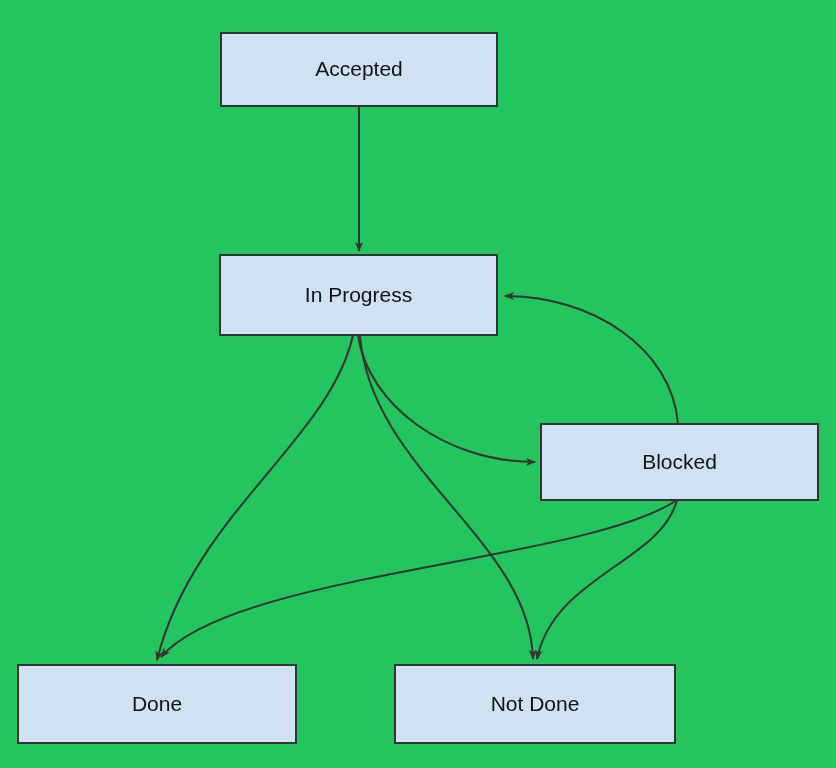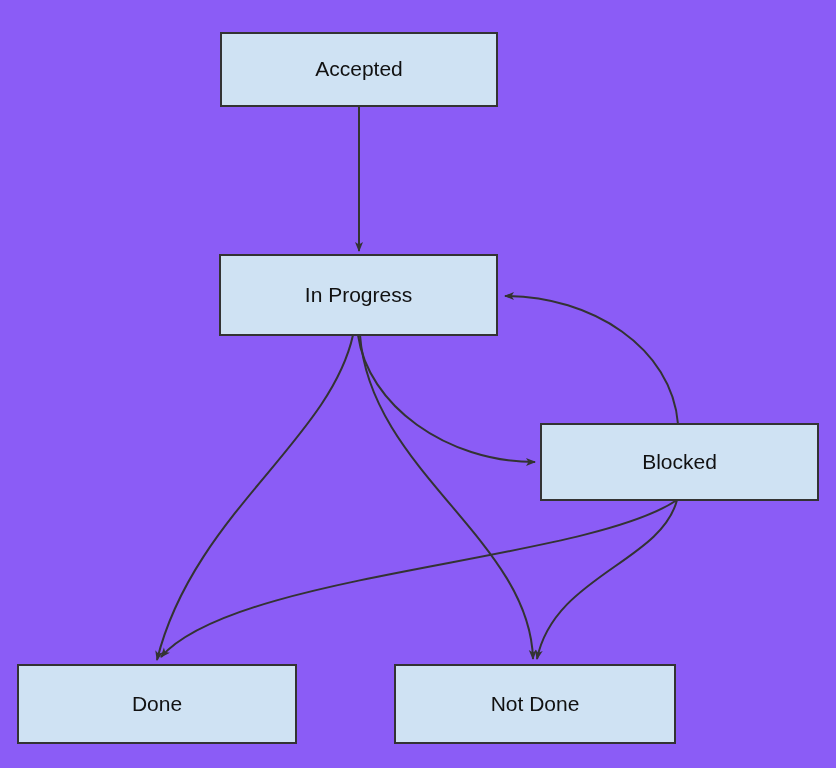--- a/index.html
+++ b/index.html
@@ -5,21 +5,21 @@
   html, body {
     margin: 0;
     padding: 0;
     background: #ffffff;
     font-family: "Liberation Sans", sans-serif;
   }
   .stage {
     position: relative;
     width: 836px;
     height: 768px;
-    background: #8b5cf6;
+    background: #22c55e;
     overflow: hidden;
   }
   svg { display: block; }
   .edge {
     fill: none;
     stroke: #333333;
     stroke-width: 2;
   }
   .node-rect {
     fill: #cfe2f3;

